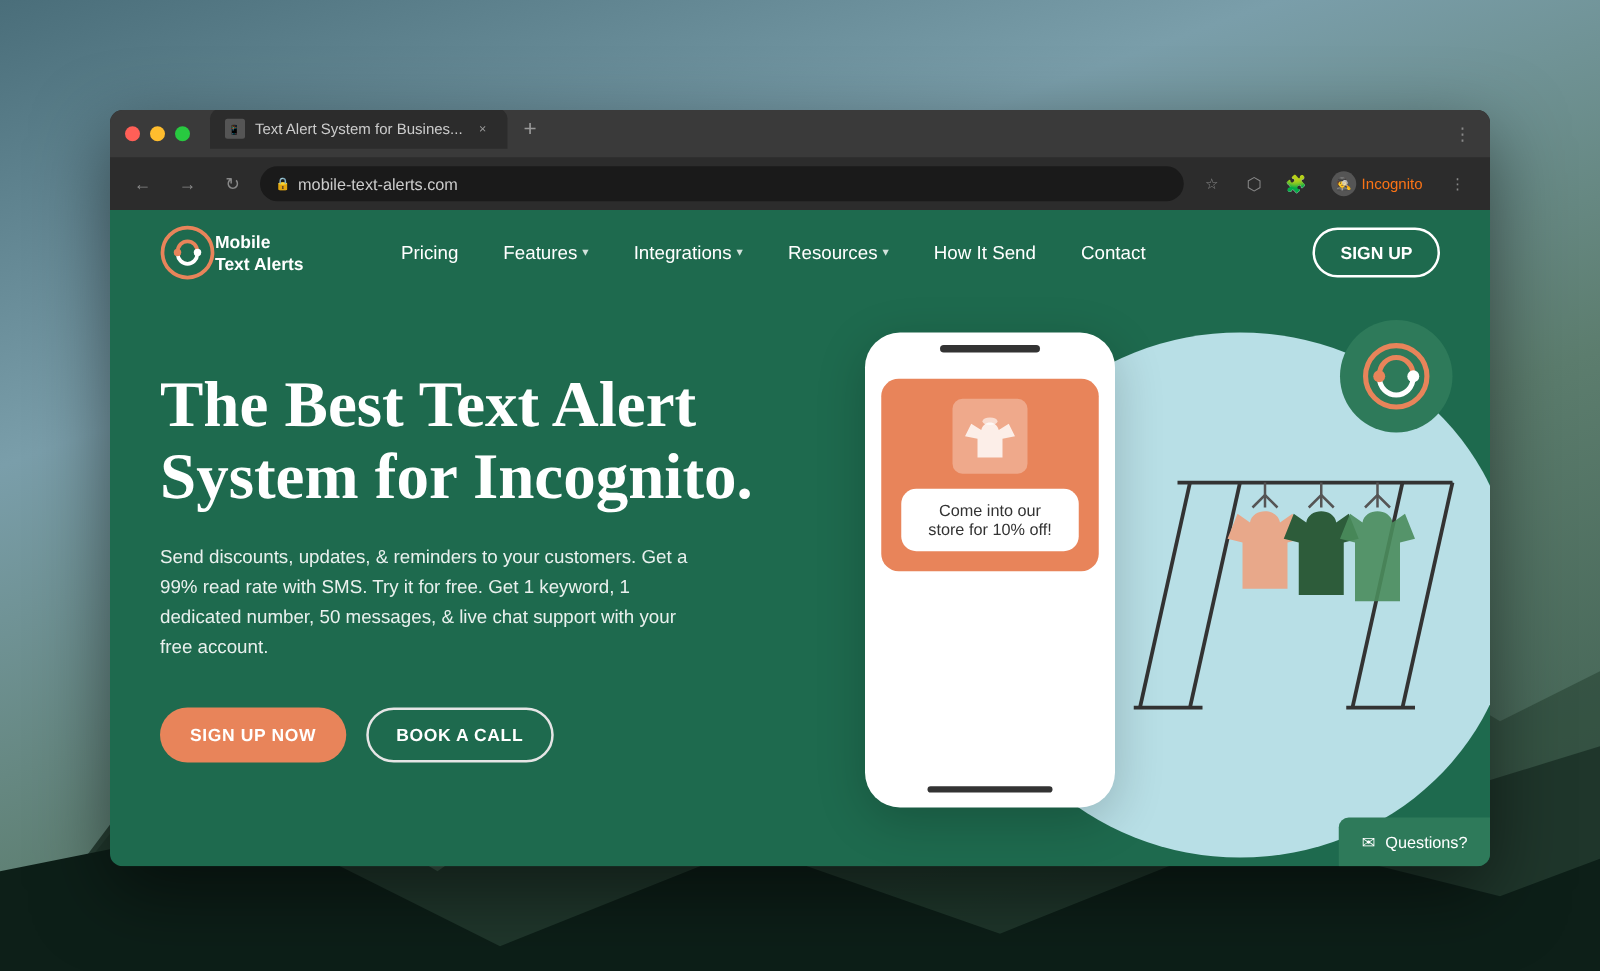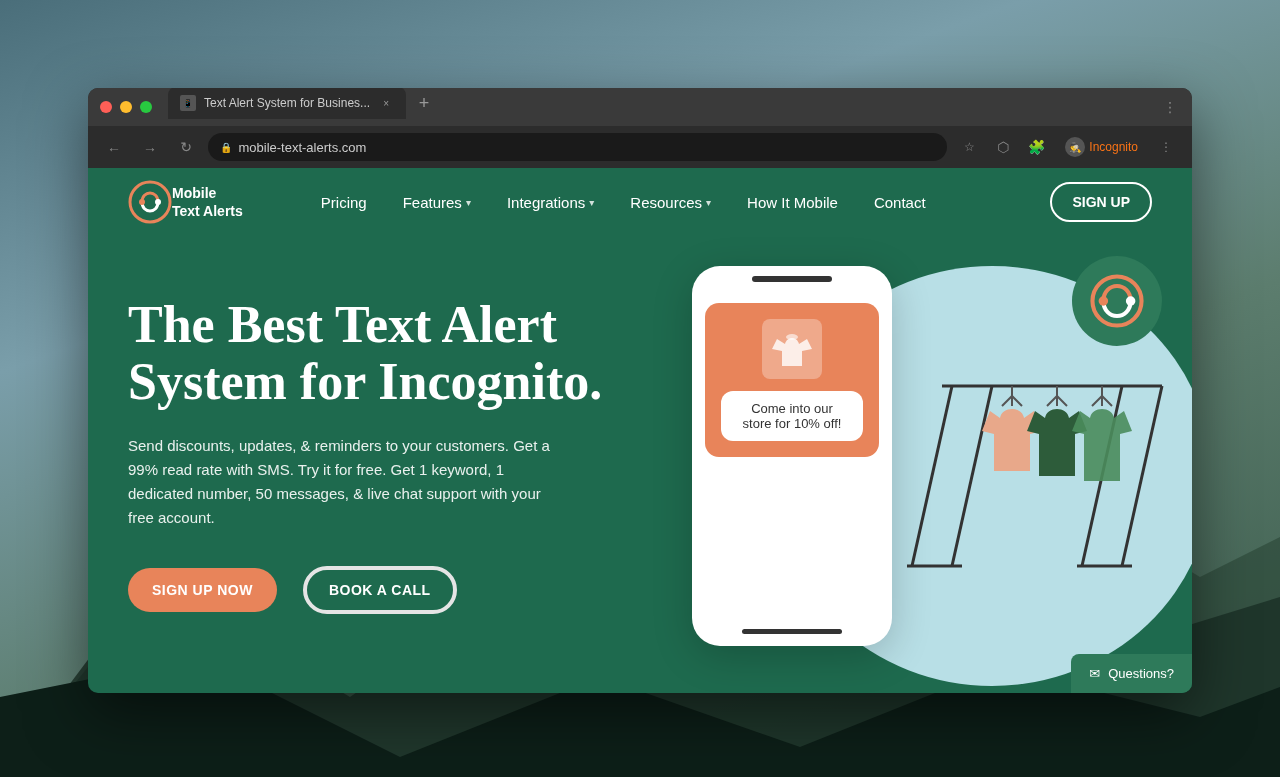--- a/index.html
+++ b/index.html
@@ -312,21 +312,21 @@
     .hero-description {
       color: rgba(255,255,255,0.9);
       font-size: 15px;
       line-height: 1.6;
       margin-bottom: 36px;
       max-width: 440px;
     }
 
     .hero-buttons {
       display: flex;
-      gap: 26px;
+      gap: 16px;
       align-items: center;
     }
 
     .btn-signup {
       background: #e8845a;
       color: white;
       font-size: 14px;
       font-weight: 700;
       padding: 14px 24px;
       border-radius: 24px;
@@ -336,21 +336,21 @@
     }
 
     .btn-book {
       background: transparent;
       color: white;
       font-size: 14px;
       font-weight: 600;
       padding: 12px 22px;
       border-radius: 24px;
       cursor: pointer;
-      border: 4px solid #e5e5e5;
+      border: 2px solid #e5e5e5;
       letter-spacing: 0.5px;
     }
 
     
     .hero-illustration {
       position: absolute;
       right: 0;
       top: 0;
       width: 560px;
       height: 457px;
@@ -561,21 +561,21 @@
         </a>
         <a class="nav-link">
           <span>Integrations</span>
           <span class="chevron">▾</span>
         </a>
         <a class="nav-link">
           <span>Resources</span>
           <span class="chevron">▾</span>
         </a>
         <a class="nav-link">
-          <span>How It Mobile</span>
+          <span>How It Send</span>
         </a>
         <a class="nav-link">
           <span>Contact</span>
         </a>
       </div>
 
       <div class="nav-actions">
         <button class="nav-signup">SIGN UP</button>
       </div>
     </nav>

